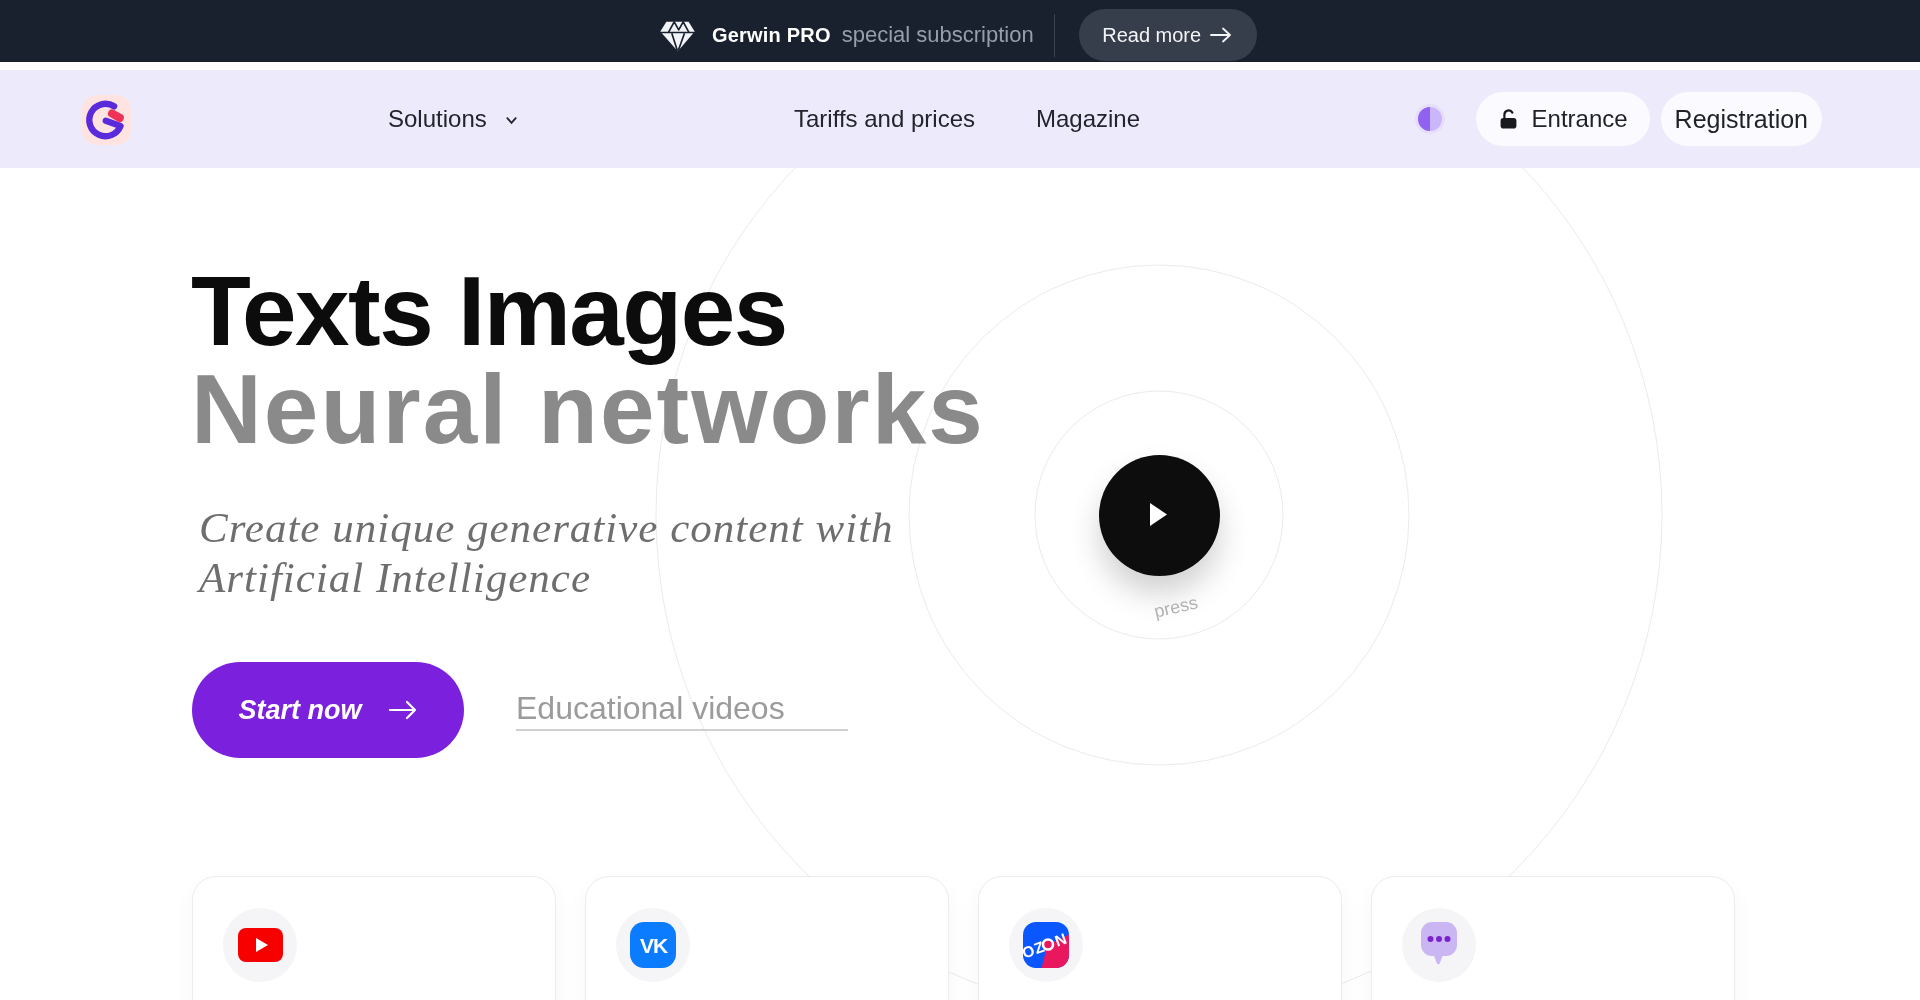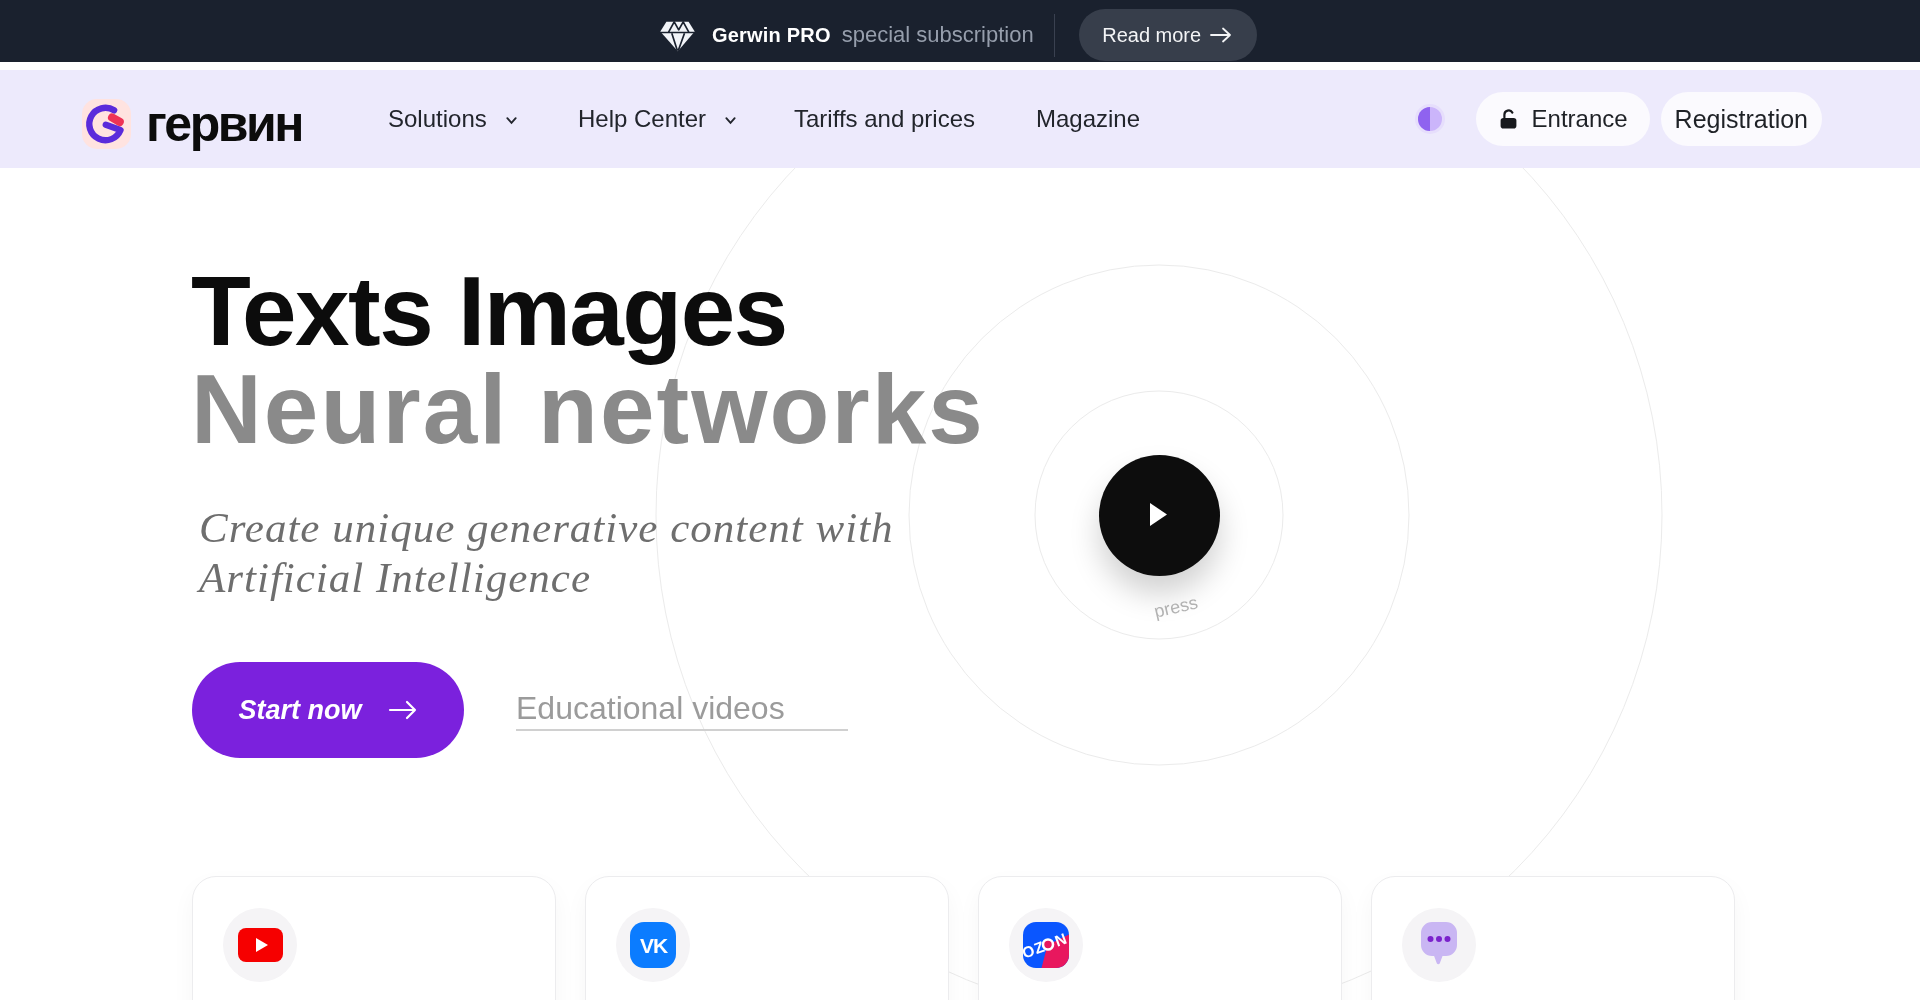--- a/index.html
+++ b/index.html
@@ -71,28 +71,22 @@
     </div>
   </div>
 
   <div class="header">
     <div class="logo">
       <svg class="logo-ic" viewBox="0 0 49 50">
         <rect x="0" y="0" width="49" height="50" rx="15" fill="#ffe3e0"></rect>
         <path d="M32.1 11.3 A16.2 16.2 0 1 0 38.5 31.1 L23.8 25.7" fill="none" stroke="#5a2bdb" stroke-width="6.4" stroke-linecap="round" stroke-linejoin="round"></path>
         <rect x="25.4" y="16.6" width="17" height="8.2" rx="4.1" fill="#ee3356" transform="rotate(30 33.9 20.7)"></rect>
       </svg>
-      <div class="logo-tx">гервин</div>
     </div>
     <a style="left:388px">Solutions
-      <svg class="chev" viewBox="0 0 14 14" fill="none" stroke="#22252c" stroke-width="2" stroke-linecap="round">
-        <path d="M2.5 4.5 L7 9.5 L11.5 4.5"></path>
-      </svg>
-    </a>
-    <a style="left:578px">Help Center
       <svg class="chev" viewBox="0 0 14 14" fill="none" stroke="#22252c" stroke-width="2" stroke-linecap="round">
         <path d="M2.5 4.5 L7 9.5 L11.5 4.5"></path>
       </svg>
     </a>
     <a style="left:794px">Tariffs and prices</a>
     <a style="left:1036px">Magazine</a>
     <div class="hdr-right">
       <svg class="toggle" viewBox="0 0 30 30">
         <circle cx="15" cy="15" r="15" fill="#e6defc"></circle>
         <circle cx="15" cy="15" r="12" fill="#cbb5fb"></circle>

